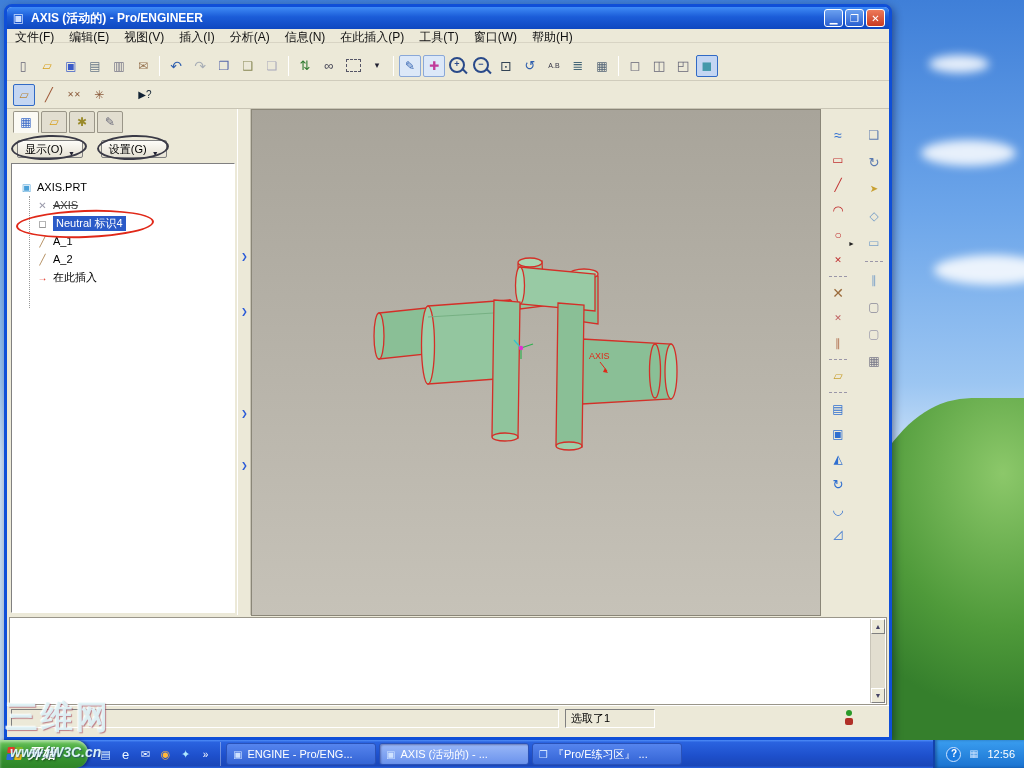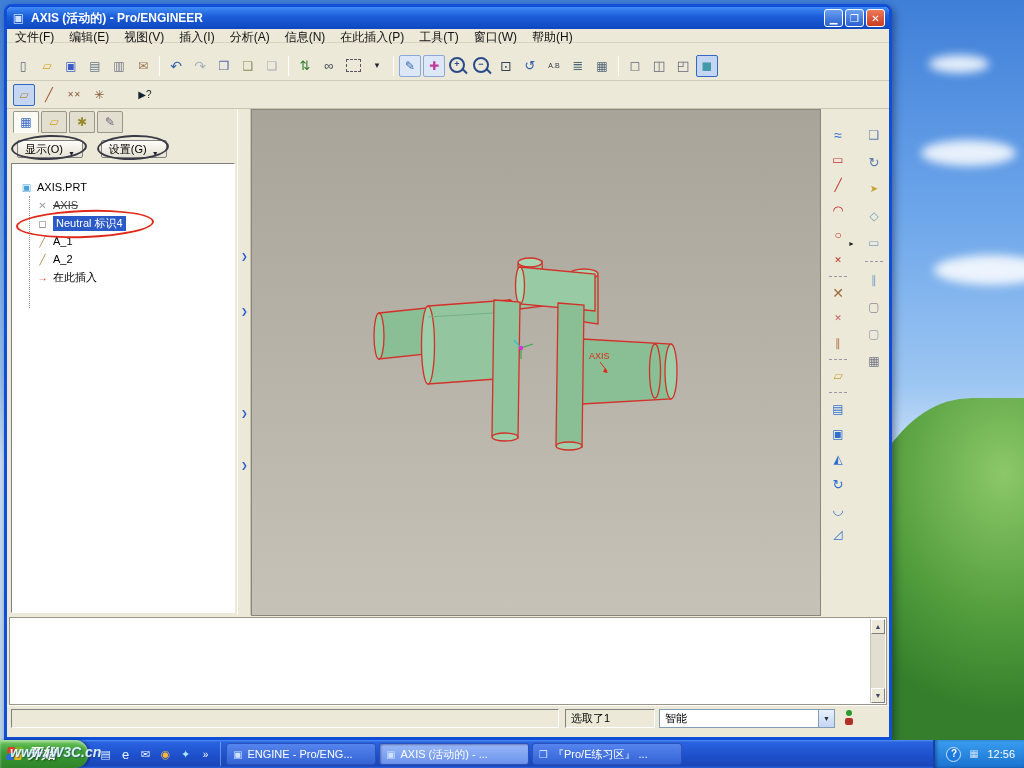--- a/index.html
+++ b/index.html
@@ -337,24 +337,20 @@
       <div class="msgsb">
         <span class="sbbtn">▲</span>
         <span class="sbbt n"></span>
         <span class="sbbtn">▼</span>
       </div>
     </div>
 
     <div class="statusbar">
       <span class="sunken" style="left:4px;width:548px"></span>
       <span class="sunken" style="left:558px;width:90px">选取了1</span>
-      <span class="combo">
-        <span>智能</span>
-        <span class="combobtn">▼</span>
-      </span>
       <span class="selstat"></span>
     </div>
   </div>
 
   <div class="taskbar">
     <div class="start">
       <span class="xplogo">
         <span style="background:#e23a2a"></span>
           <span style="background:#7ab82a"></span>
         <span style="background:#2a6ae0"></span>
@@ -386,14 +382,15 @@
     </div>
     <div class="tray">
       <span style="display:flex;gap:5px">
           <span class="tbico trayhelp" style="font-size: 10px;">?</span>
           <span class="tbico" style="color: rgb(207, 228, 255);">▦</span>
         </span>
       <span class="clock">12:56</span>
     </div>
   </div>
 
+  <div class="wm wm1">三维网</div>
   <div class="wm wm2">www.iW3C.cn</div>
 </div>
 
 </body></html>

